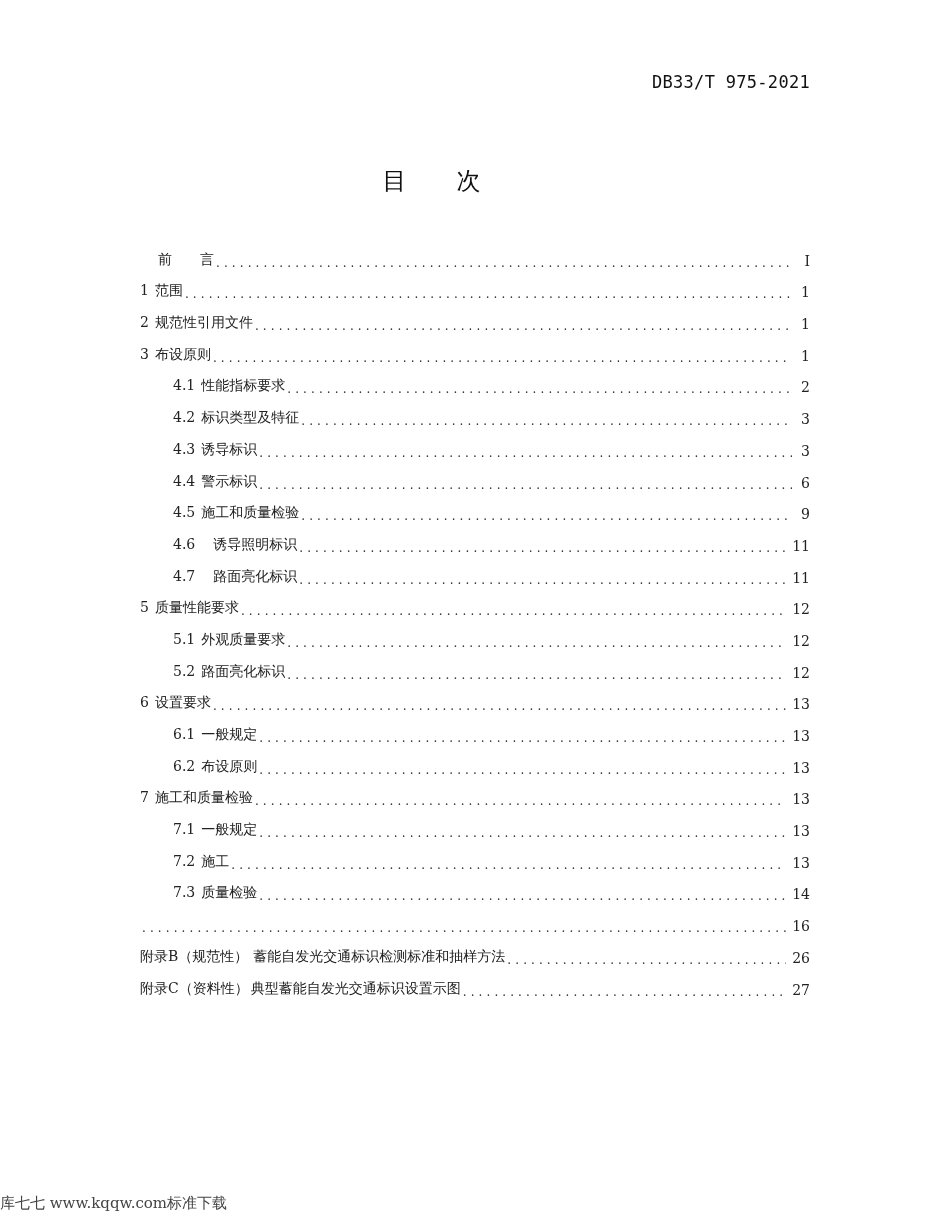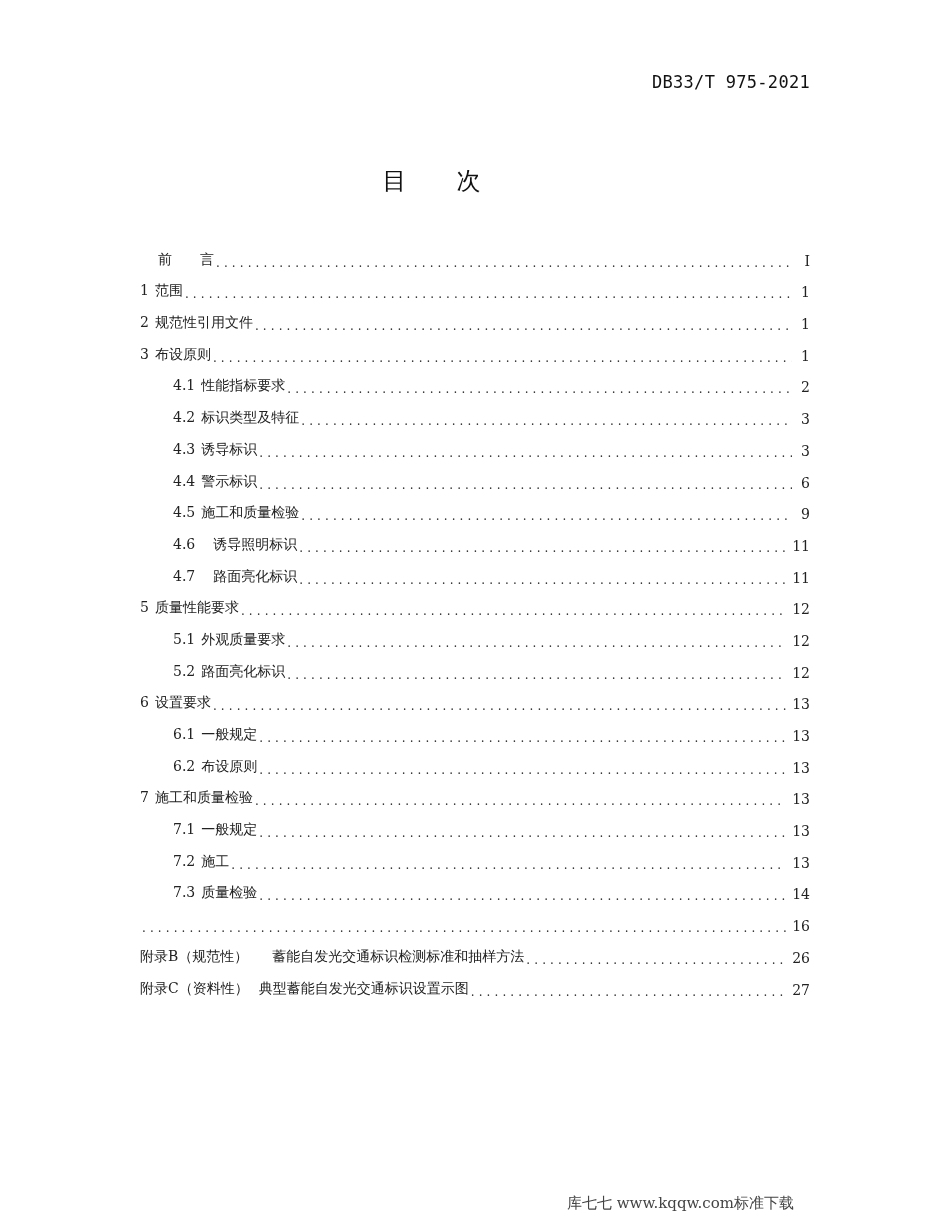--- a/index.html
+++ b/index.html
@@ -22,21 +22,21 @@
   .row.l2 { padding-left:33px; }
   .label { white-space:nowrap; }
   .label .num { margin-right:6px; }
   .label .num.tight { margin-right:18px; }
   .leader {
     flex:1; overflow:hidden; white-space:nowrap; margin:0 6px 0 2px;
     letter-spacing:4.1px; color:#333; font-size:12px; position:relative; top:1px;
   }
   .page { min-width:12px; text-align:right; white-space:nowrap; }
   .footer {
-    position:absolute; top:1194px; left:0; width:794px; text-align:right;
+    position:absolute; top:1194px; left:0; width:794px; text-align:left;
     font-family:"DejaVu Serif", serif; font-size:15px; color:#444;
   }
 </style>
 </head>
 <body>
 
 <div class="doc-code">DB33/T 975-2021</div>
 
 <div class="title">
   <span>目</span><span class="gap"></span><span>次</span>
@@ -146,24 +146,24 @@
   <div class="row l2">
       <span class="label"><span class="num">7.3</span><span>质量检验</span></span>
       <span class="leader">........................................................................................................................................................................................................</span>
       <span class="page">14</span>
     </div>
   <div class="row">
       <span class="leader">........................................................................................................................................................................................................</span>
       <span class="page">16</span>
     </div>
   <div class="row">
-      <span class="label"><span class="num" style="margin-right:24px">附录B（规范性）</span><span>蓄能自发光交通标识检测标准和抽样方法</span></span>
+      <span class="label"><span class="num" style="margin-right:5px">附录B（规范性）</span><span>蓄能自发光交通标识检测标准和抽样方法</span></span>
       <span class="leader">........................................................................................................................................................................................................</span>
       <span class="page">26</span>
     </div>
   <div class="row">
-      <span class="label"><span class="num" style="margin-right:10px">附录C（资料性）</span><span>典型蓄能自发光交通标识设置示图</span></span>
+      <span class="label"><span class="num" style="margin-right:2px">附录C（资料性）</span><span>典型蓄能自发光交通标识设置示图</span></span>
       <span class="leader">........................................................................................................................................................................................................</span>
       <span class="page">27</span>
     </div>
 </div>
 
 <div class="footer">库七七  www.kqqw.com标准下载</div>
 
 </body></html>

